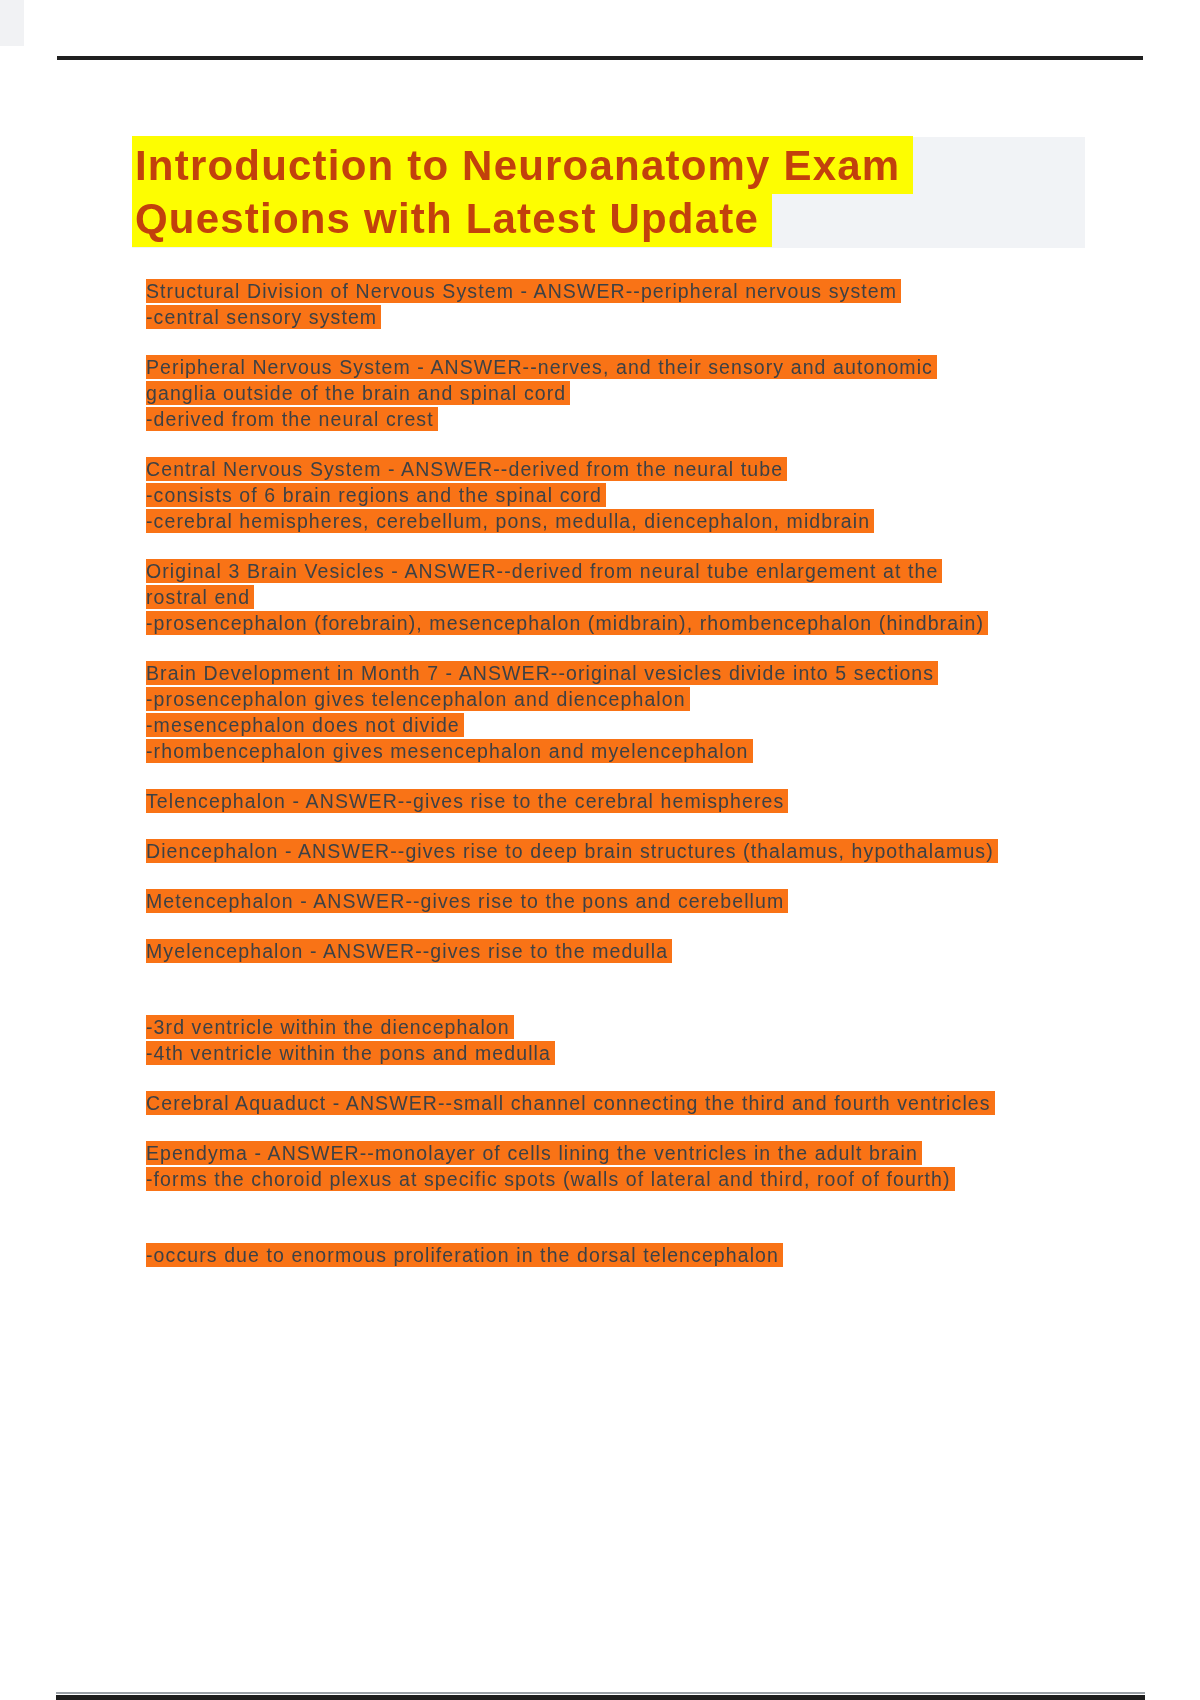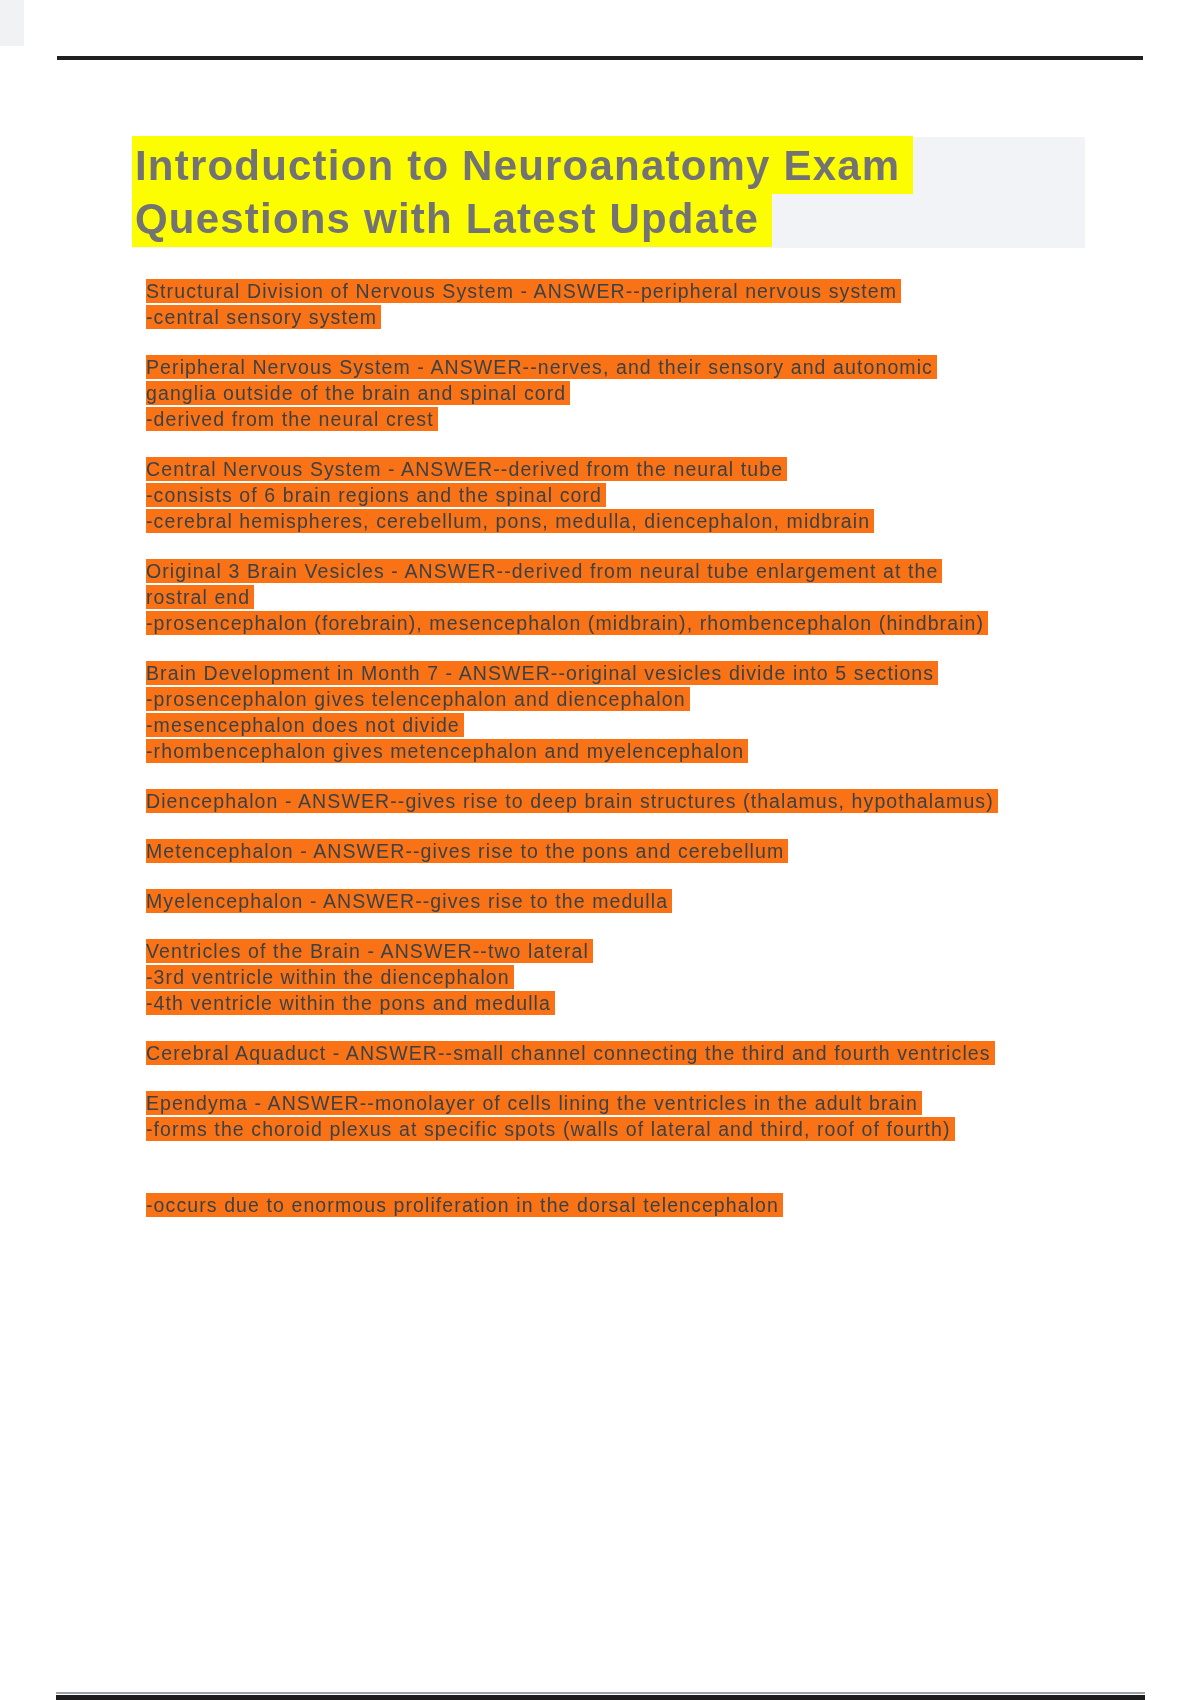--- a/index.html
+++ b/index.html
@@ -35,21 +35,21 @@
     position: absolute; left: 132px; top: 137px;
     width: 953px;
     background: #f1f3f6;
     padding: 2px 0 3px 0;
   }
   h1.title {
     margin: 0;
     font-size: 42px;
     line-height: 53px;
     font-weight: bold;
-    color: #737373;
+    color: #c2410c;
     letter-spacing: 1.2px;
   }
   .title-hl {
     background: #fdfd01;
     padding: 6px 13px 5px 3px;
   }
   .qa-list {
     position: absolute; left: 146px; top: 278px;
     width: 1010px;
   }
@@ -77,25 +77,26 @@
 
   <div class="title-block">
     <h1 class="title"><span class="title-hl">Introduction to Neuroanatomy Exam</span><br><span class="title-hl">Questions with Latest Update</span></h1>
   </div>
 
   <div class="qa-list" id="qa-list">
       <p class="para"><span class="hl">Structural Division of Nervous System - ANSWER--peripheral nervous system</span><br><span class="hl">-central sensory system</span></p>
       <p class="para"><span class="hl">Peripheral Nervous System - ANSWER--nerves, and their sensory and autonomic</span><br><span class="hl">ganglia outside of the brain and spinal cord</span><br><span class="hl">-derived from the neural crest</span></p>
       <p class="para"><span class="hl">Central Nervous System - ANSWER--derived from the neural tube</span><br><span class="hl">-consists of 6 brain regions and the spinal cord</span><br><span class="hl">-cerebral hemispheres, cerebellum, pons, medulla, diencephalon, midbrain</span></p>
       <p class="para"><span class="hl">Original 3 Brain Vesicles - ANSWER--derived from neural tube enlargement at the</span><br><span class="hl">rostral end</span><br><span class="hl">-prosencephalon (forebrain), mesencephalon (midbrain), rhombencephalon (hindbrain)</span></p>
-      <p class="para"><span class="hl">Brain Development in Month 7 - ANSWER--original vesicles divide into 5 sections</span><br><span class="hl">-prosencephalon gives telencephalon and diencephalon</span><br><span class="hl">-mesencephalon does not divide</span><br><span class="hl">-rhombencephalon gives metencephalon and myelencephalon</span></p>
+      <p class="para"><span class="hl">Brain Development in Month 7 - ANSWER--original vesicles divide into 5 sections</span><br><span class="hl">-prosencephalon gives telencephalon and diencephalon</span><br><span class="hl">-mesencephalon does not divide</span><br><span class="hl">-rhombencephalon gives mesencephalon and myelencephalon</span></p>
+      <p class="para"><span class="hl">Telencephalon - ANSWER--gives rise to the cerebral hemispheres</span></p>
       <p class="para"><span class="hl">Diencephalon - ANSWER--gives rise to deep brain structures (thalamus, hypothalamus)</span><br></p>
       <p class="para"><span class="hl">Metencephalon - ANSWER--gives rise to the pons and cerebellum</span></p>
       <p class="para"><span class="hl">Myelencephalon - ANSWER--gives rise to the medulla</span></p>
-      <p class="para"><span class="hl">Ventricles of the Brain - ANSWER--two lateral</span><br><span class="hl">-3rd ventricle within the diencephalon</span><br><span class="hl">-4th ventricle within the pons and medulla</span></p>
+      <p class="para"><br><span class="hl">-3rd ventricle within the diencephalon</span><br><span class="hl">-4th ventricle within the pons and medulla</span></p>
       <p class="para"><span class="hl">Cerebral Aquaduct - ANSWER--small channel connecting the third and fourth ventricles</span></p>
       <p class="para"><span class="hl">Ependyma - ANSWER--monolayer of cells lining the ventricles in the adult brain</span><br><span class="hl">-forms the choroid plexus at specific spots (walls of lateral and third, roof of fourth)</span></p>
       <p class="para"><br><span class="hl">-occurs due to enormous proliferation in the dorsal telencephalon</span></p>
     </div>
 
   <div class="rule-bottom-thin"></div>
   <div class="rule-bottom-thick"></div>
 
 </div>
 

